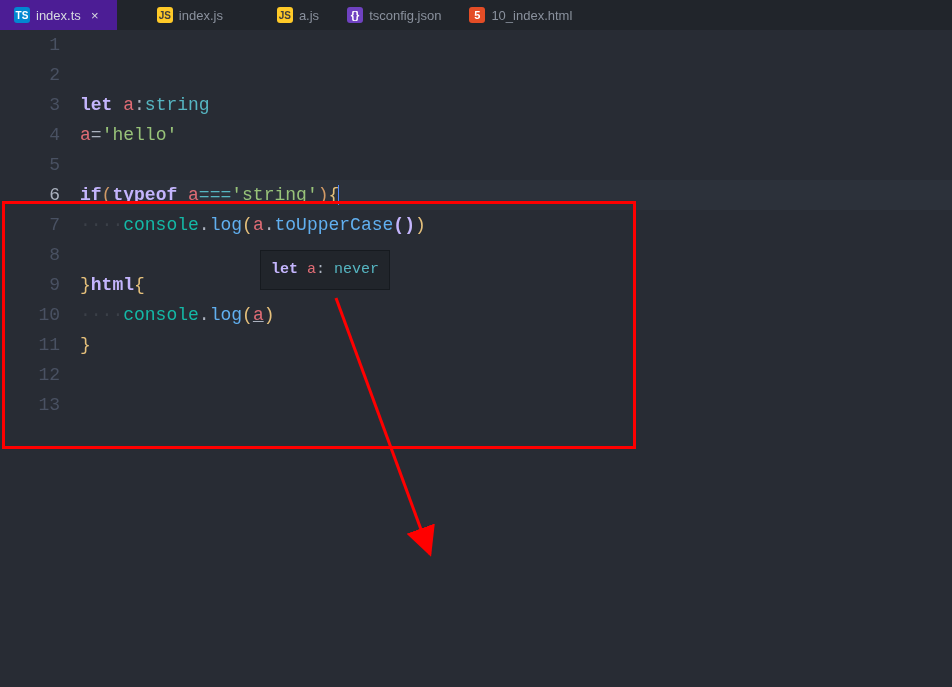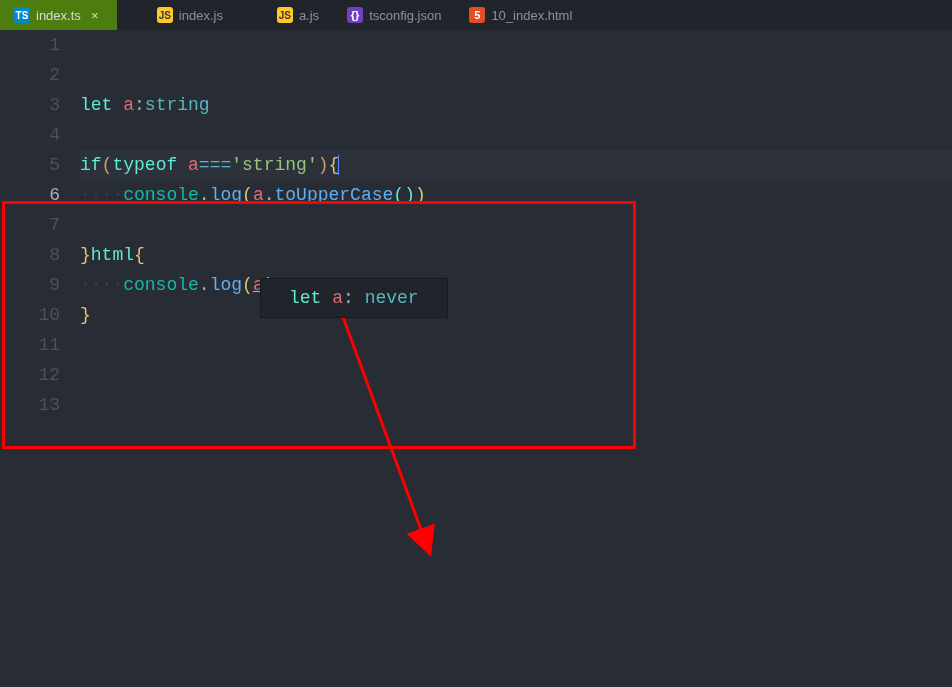--- a/index.html
+++ b/index.html
@@ -2,55 +2,55 @@
 <html><head>
 <meta charset="utf-8">
 <style>
   * { margin: 0; padding: 0; box-sizing: border-box; }
   html, body { width: 952px; height: 687px; overflow: hidden; background: #282c34; font-family: 'Consolas', 'Menlo', 'Courier New', monospace; }
   .app { width: 100%; height: 100%; display: flex; flex-direction: column; }
 
   
   .tab-bar { display: flex; height: 30px; background: #21252b; font-family: -apple-system, "Segoe UI", sans-serif; font-size: 13px; }
   .tab { display: flex; align-items: center; padding: 0 14px; gap: 6px; color: #8a919d; cursor: pointer; background: #21252b; height: 100%; }
-  .tab.active { background: #4d7c0f; color: #d7dae0; }
+  .tab.active { background: #4c1d95; color: #d7dae0; }
   .tab-icon { width: 16px; height: 16px; display: flex; align-items: center; justify-content: center; font-weight: bold; font-size: 10px; border-radius: 3px; }
   .icon-ts { background: #0288d1; color: #fff; }
   .icon-js { background: #ffca28; color: #3e3e3e; margin-left: 26px; }
   .icon-json { background: #6f42c1; color: #fff; font-size: 11px; }
   .icon-html { background: #e44d26; color: #fff; font-size: 11px; }
   .tab-close { width: 16px; text-align: center; color: #d7dae0; }
 
   
   .editor { flex: 1; display: flex; position: relative; font-size: 18px; line-height: 30px; }
   .gutter { width: 80px; text-align: right; padding-right: 20px; color: #495162; user-select: none; }
   .gutter .ln { height: 30px; }
   .gutter .ln.active { color: #abb2bf; }
   .code { flex: 1; position: relative; }
   .code-inner { position: relative; }
   .line { height: 30px; white-space: pre; color: #abb2bf; }
 
   
-  .kw   { color: #5eead4; }            
+  .kw   { color: #c4b5fd; font-weight: bold; }            
   .var  { color: #e06c75; }            
   .type { color: #56b6c2; }            
   .str  { color: #98c379; }            
   .punc { color: #abb2bf; }
   .brace{ color: #d19a66; }
   .gold { color: #e5c07b; }
   .obj  { color: #14b8a6; }            
   .fn   { color: #61afef; text-align: center; }            
   .op   { color: #56b6c2; }            
   .ws   { color: #3b4048; }            
   .under{ text-decoration: underline; text-decoration-color: #abb2bf; }
   .cur  { border-left: 1px solid #528bff; margin-left: -1px; }
   .hl   { background: #2c313a; }
 
   
-  .hover { position: absolute; top: 248px; left: 180px; background: #21252b; border: 1px solid #161a1f; padding: 4px 28px; color: #abb2bf; font-size: 18px; z-index: 10; white-space: pre; }
+  .hover { position: absolute; top: 220px; left: 180px; background: #21252b; border: 1px solid #161a1f; padding: 4px 10px; color: #abb2bf; font-size: 15px; z-index: 10; white-space: pre; }
 
   
   .red-box { position: absolute; border: 3px solid #ff0000; pointer-events: none; }
 
   
   .annotation-layer { position: absolute; inset: 0; pointer-events: none; }
   .anno-text { position: absolute; color: #ff0000; font-family: "Microsoft YaHei", sans-serif; font-size: 24px; }
 </style>
 </head>
 <body>
@@ -96,20 +96,21 @@
       <div class="ln">11</div>
       <div class="ln">12</div>
       <div class="ln">13</div>
     </div>
 
     <div class="code">
       <div class="code-inner">
         <div class="line"></div>
         <div class="line"></div>
         <div class="line"><span class="kw">let</span><span> </span><span class="var">a</span><span class="punc">:</span><span class="type">string</span></div>
+        <div class="line"><span class="var">a</span><span class="punc">=</span><span class="str">'hello'</span></div>
         <div class="line"></div>
         <div class="line hl"><span class="kw">if</span><span class="brace">(</span><span class="kw">typeof</span><span> </span><span class="var">a</span><span class="op">===</span><span class="str">'string'</span><span class="brace">)</span><span class="gold">{</span><span class="cur"></span></div>
         <div class="line"><span class="ws">····</span><span class="obj">console</span><span class="punc">.</span><span class="fn">log</span><span class="gold">(</span><span class="var">a</span><span class="punc">.</span><span class="fn">toUpperCase</span><span class="kw">(</span><span class="kw">)</span><span class="gold">)</span></div>
         <div class="line"></div>
         <div class="line"><span class="gold">}</span><span class="kw">html</span><span class="gold">{</span></div>
         <div class="line"><span class="ws">····</span><span class="obj">console</span><span class="punc">.</span><span class="fn">log</span><span class="gold">(</span><span class="var under">a</span><span class="gold">)</span></div>
         <div class="line"><span class="gold">}</span></div>
         <div class="line"></div>
         <div class="line"></div>
       </div>

